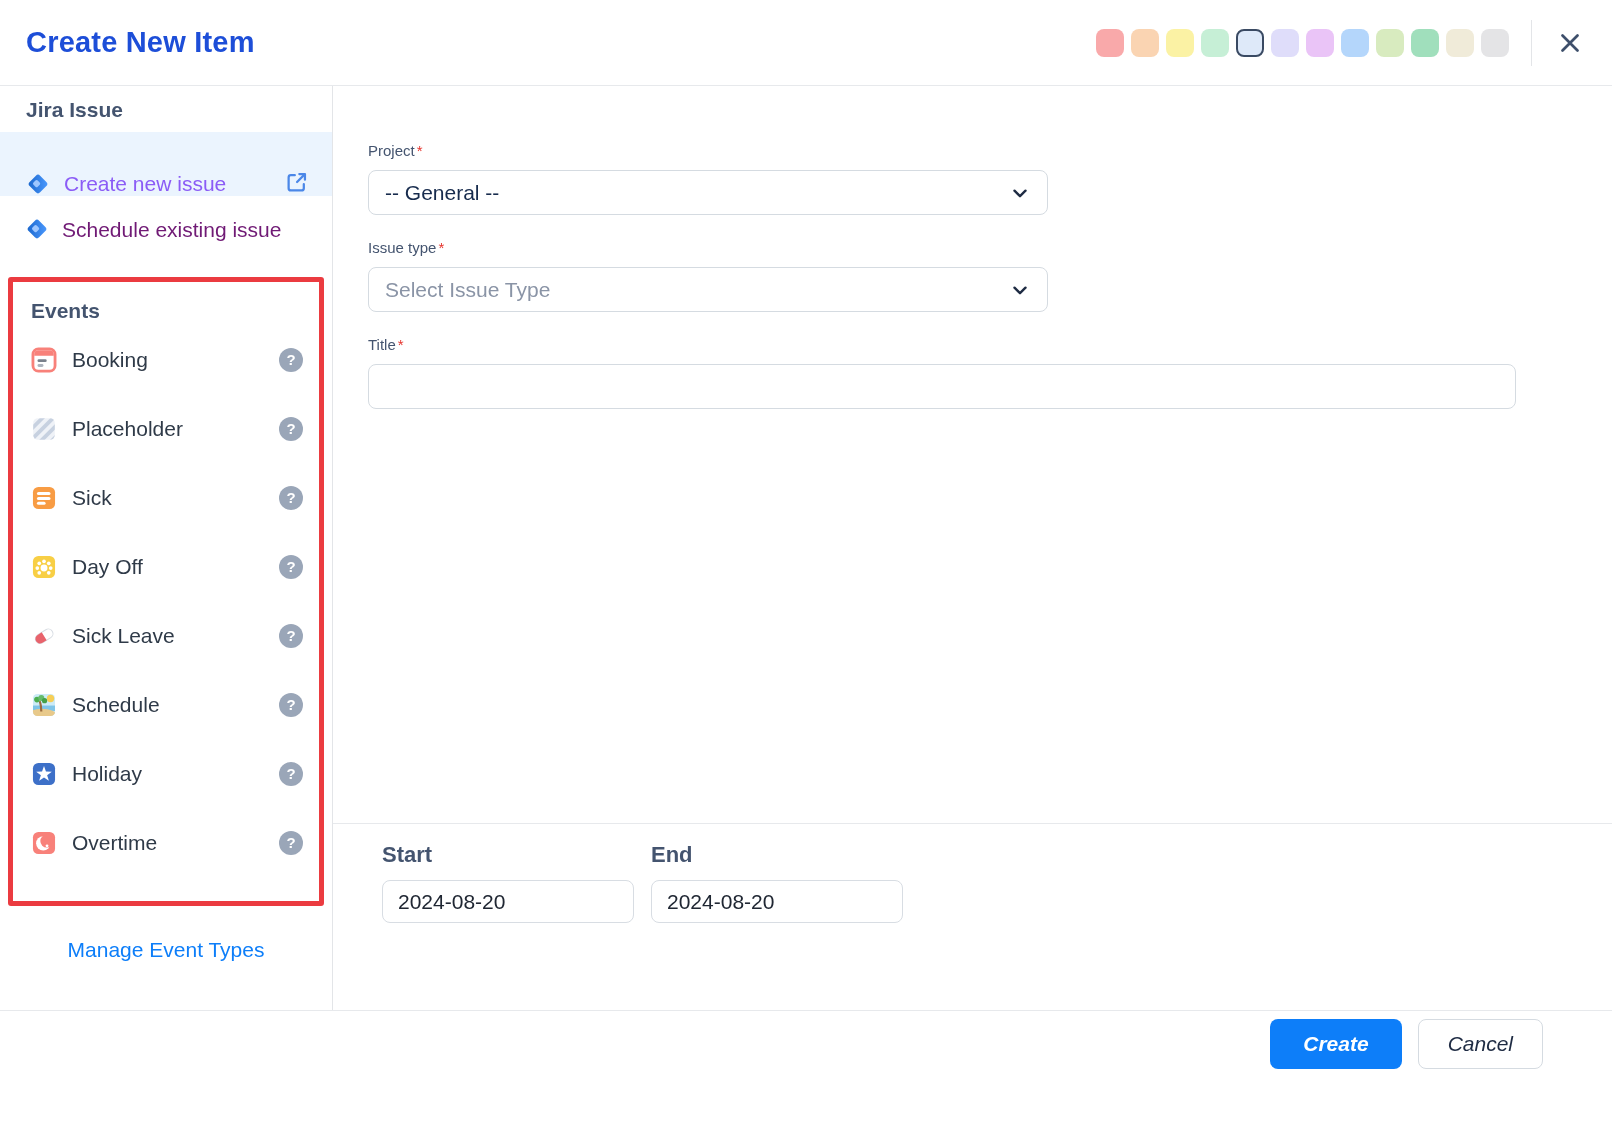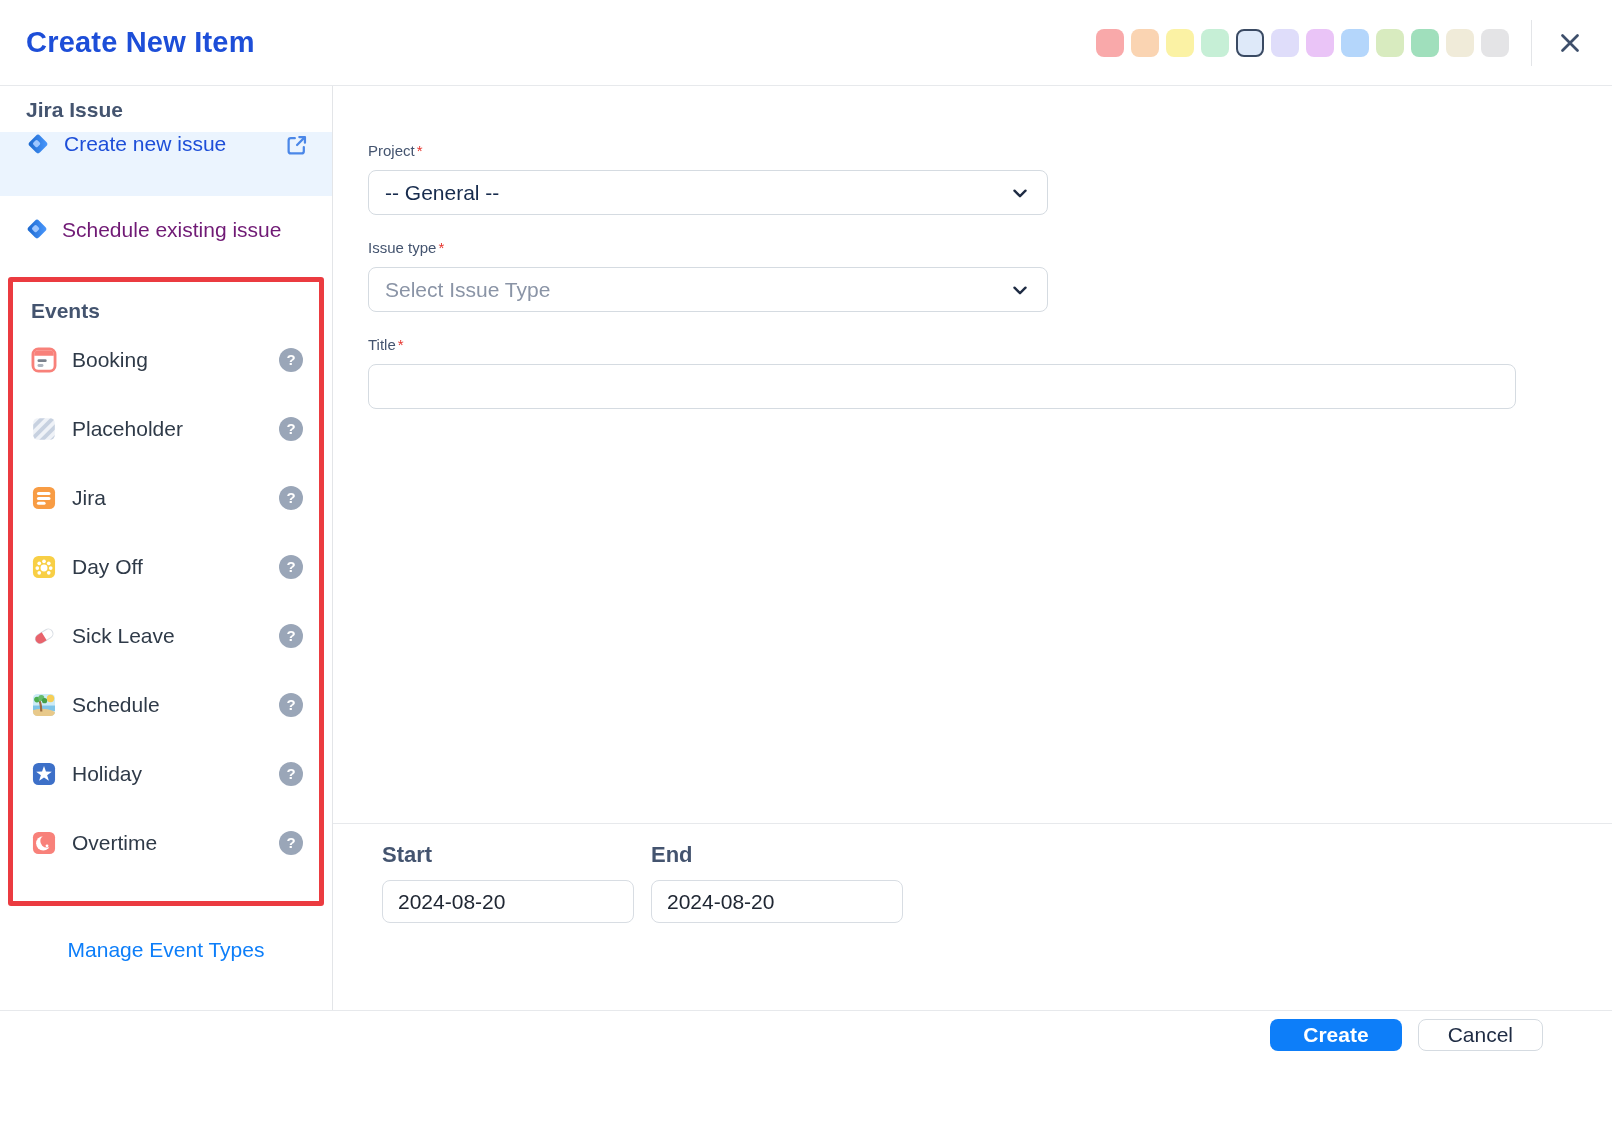--- a/index.html
+++ b/index.html
@@ -14,21 +14,21 @@
   .swatch.selected { border:2px solid #3A4A63; }
   .header-vdiv { width:1px; height:46px; background:#E3E5E8; margin:0 20px 0 22px; }
   .close-btn { width:36px; height:36px; display:flex; align-items:center; justify-content:center; cursor:pointer; background:none; border:none; }
 
   
   .body { display:flex; height:924px; }
   .sidebar { width:333px; flex:0 0 333px; border-right:1px solid #E3E5E8; position:relative; }
   .main { flex:1; position:relative; }
 
   .side-title { color:#44546F; font-size:21px; font-weight:600; padding:12px 26px 10px; }
-  .side-item { display:flex; align-items:flex-start; min-height:64px; padding:0 22px 0 26px; font-size:21px; color:#1d4ed8; cursor:pointer; }
+  .side-item { display:flex; align-items:flex-end; min-height:64px; padding:0 22px 0 26px; font-size:21px; color:#8b5cf6; cursor:pointer; }
   .side-item.selected { background:#EBF4FE; }
   .side-item .lbl { margin-left:14px; }
   .side-item .trail { margin-left:auto; display:flex; }
   .side-item-wrap { display:block; padding:16px 20px 16px 25px; font-size:21px; color:#701a75; line-height:35px; cursor:pointer; }
   .side-item-wrap .inline-icon { display:inline-block; vertical-align:-4px; margin-right:13px; }
 
   .events-box { margin:10px 8px 0; border:5px solid #EB3B40; border-radius:3px; padding-bottom:24px; }
   .events-title { color:#44546F; font-size:21px; font-weight:600; padding:17px 18px 2px; }
   .event-row { display:flex; align-items:center; height:69px; padding:0 16px 0 18px; font-size:21px; color:#2F3A48; cursor:pointer; }
   .event-row .lbl { margin-left:15px; }
@@ -47,21 +47,21 @@
   .text-input { width:1148px; height:45px; border:1px solid #D5DBE1; border-radius:8px; font-size:21px; color:#172B4D; padding:0 16px; font-family:"Liberation Sans", sans-serif; outline:none; }
 
   .dates-divider { position:absolute; left:0; right:0; top:737px; height:1px; background:#E7E9EC; }
   .dates-section { position:absolute; left:0; right:0; top:738px; padding:18px 0 0 49px; display:flex; gap:17px; }
   .date-col { width:252px; }
   .date-label { font-size:22px; font-weight:600; color:#44546F; margin-bottom:12px; }
   .date-input { width:252px; height:43px; border:1px solid #D8DDE3; border-radius:8px; font-size:21px; color:#202733; padding:0 15px; font-family:"Liberation Sans", sans-serif; outline:none; }
 
   
   .footer { position:absolute; left:0; right:0; top:1010px; bottom:0; border-top:1px solid #E7E9EC; display:flex; justify-content:flex-end; align-items:flex-start; padding:8px 69px 0 0; gap:16px; }
-  .btn { height:32px; border-radius:8px; font-size:21px; font-family:"Liberation Sans", sans-serif; cursor:pointer; }
+  .btn { height:50px; border-radius:8px; font-size:21px; font-family:"Liberation Sans", sans-serif; cursor:pointer;font-style:italic; }
   .btn-primary { background:#0D7EF9; color:#fff; border:none; font-weight:600; padding:0 33px; }
   .btn-secondary { background:#fff; color:#1E2B43; border:1px solid #D5DBE1; font-weight:500; padding:0 29px; }
 </style>
 </head>
 <body>
 
 <div class="modal">
 
   <div class="header">
     <div class="page-title">Create New Item</div>
@@ -166,21 +166,21 @@
 
         <div class="event-row">
           <span class="ev-icon">
             <svg width="26" height="26" viewBox="0 0 24 24">
               <rect x="1.8" y="1.8" width="20.4" height="20.4" rx="5" fill="#F89C44"></rect>
               <rect x="5.5" y="6.5" width="12.5" height="2.8" rx="1.4" fill="#fff"></rect>
               <rect x="5.5" y="11" width="12.5" height="2.8" rx="1.4" fill="#fff"></rect>
               <rect x="5.5" y="15.5" width="8" height="2.8" rx="1.4" fill="#fff"></rect>
             </svg>
           </span>
-          <span class="lbl">Jira</span>
+          <span class="lbl">Sick</span>
           <span class="help">?</span>
         </div>
 
         <div class="event-row">
           <span class="ev-icon">
             <svg width="26" height="26" viewBox="0 0 24 24">
               <rect x="1.8" y="1.8" width="20.4" height="20.4" rx="5" fill="#F8CF45"></rect>
               <circle cx="12" cy="13" r="3.2" fill="#fff"></circle>
               <circle cx="18.2" cy="13" r="1.7" fill="#fff"></circle>
                 <circle cx="16.4" cy="8.6" r="1.7" fill="#fff"></circle>

